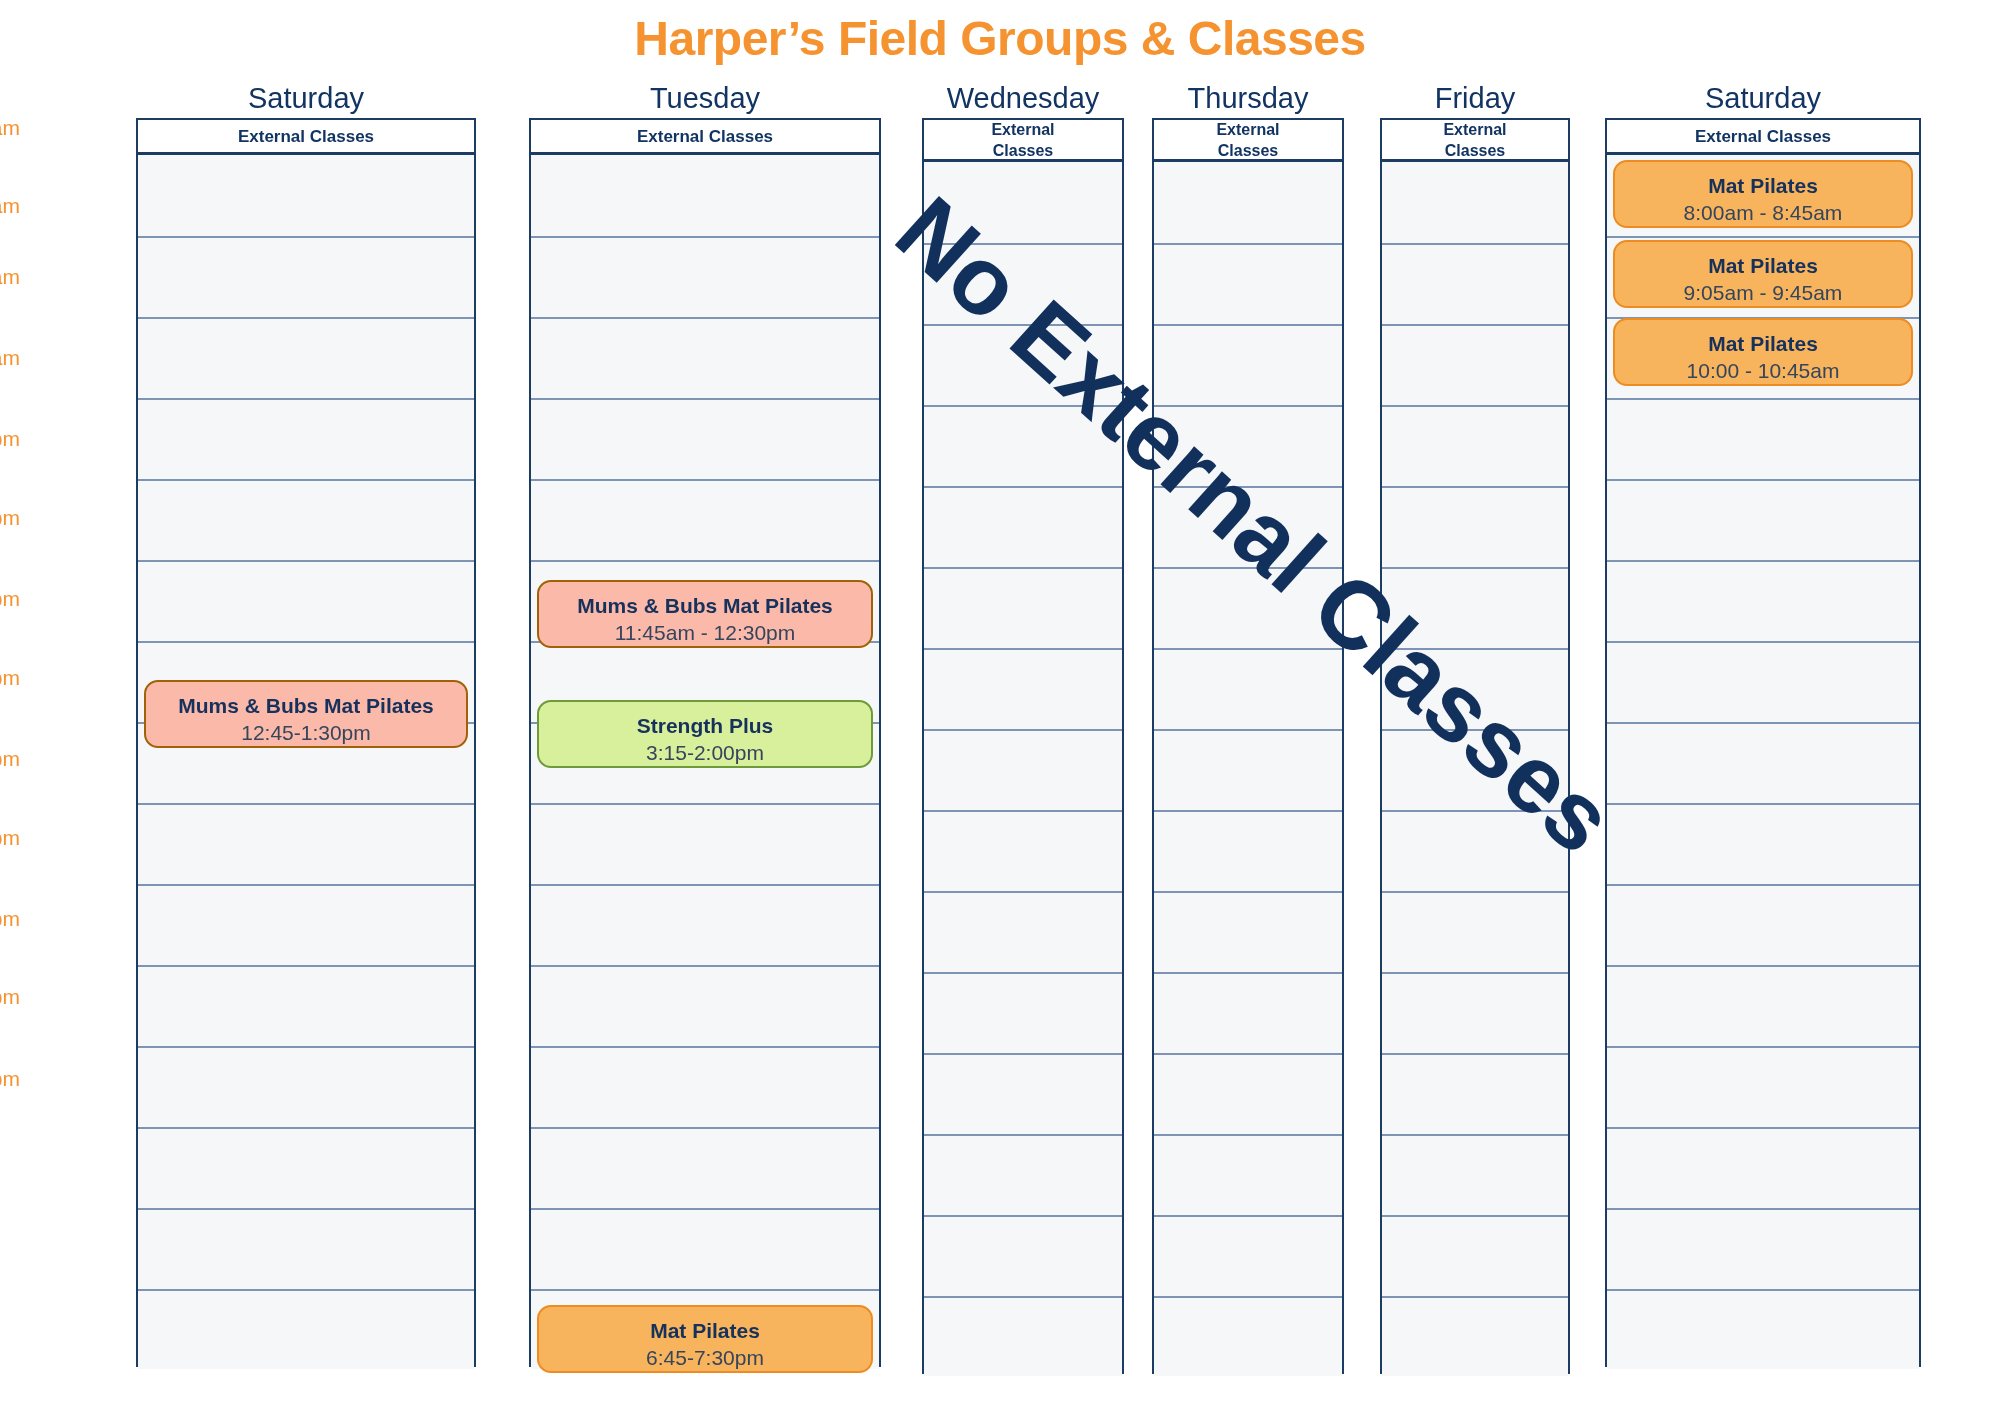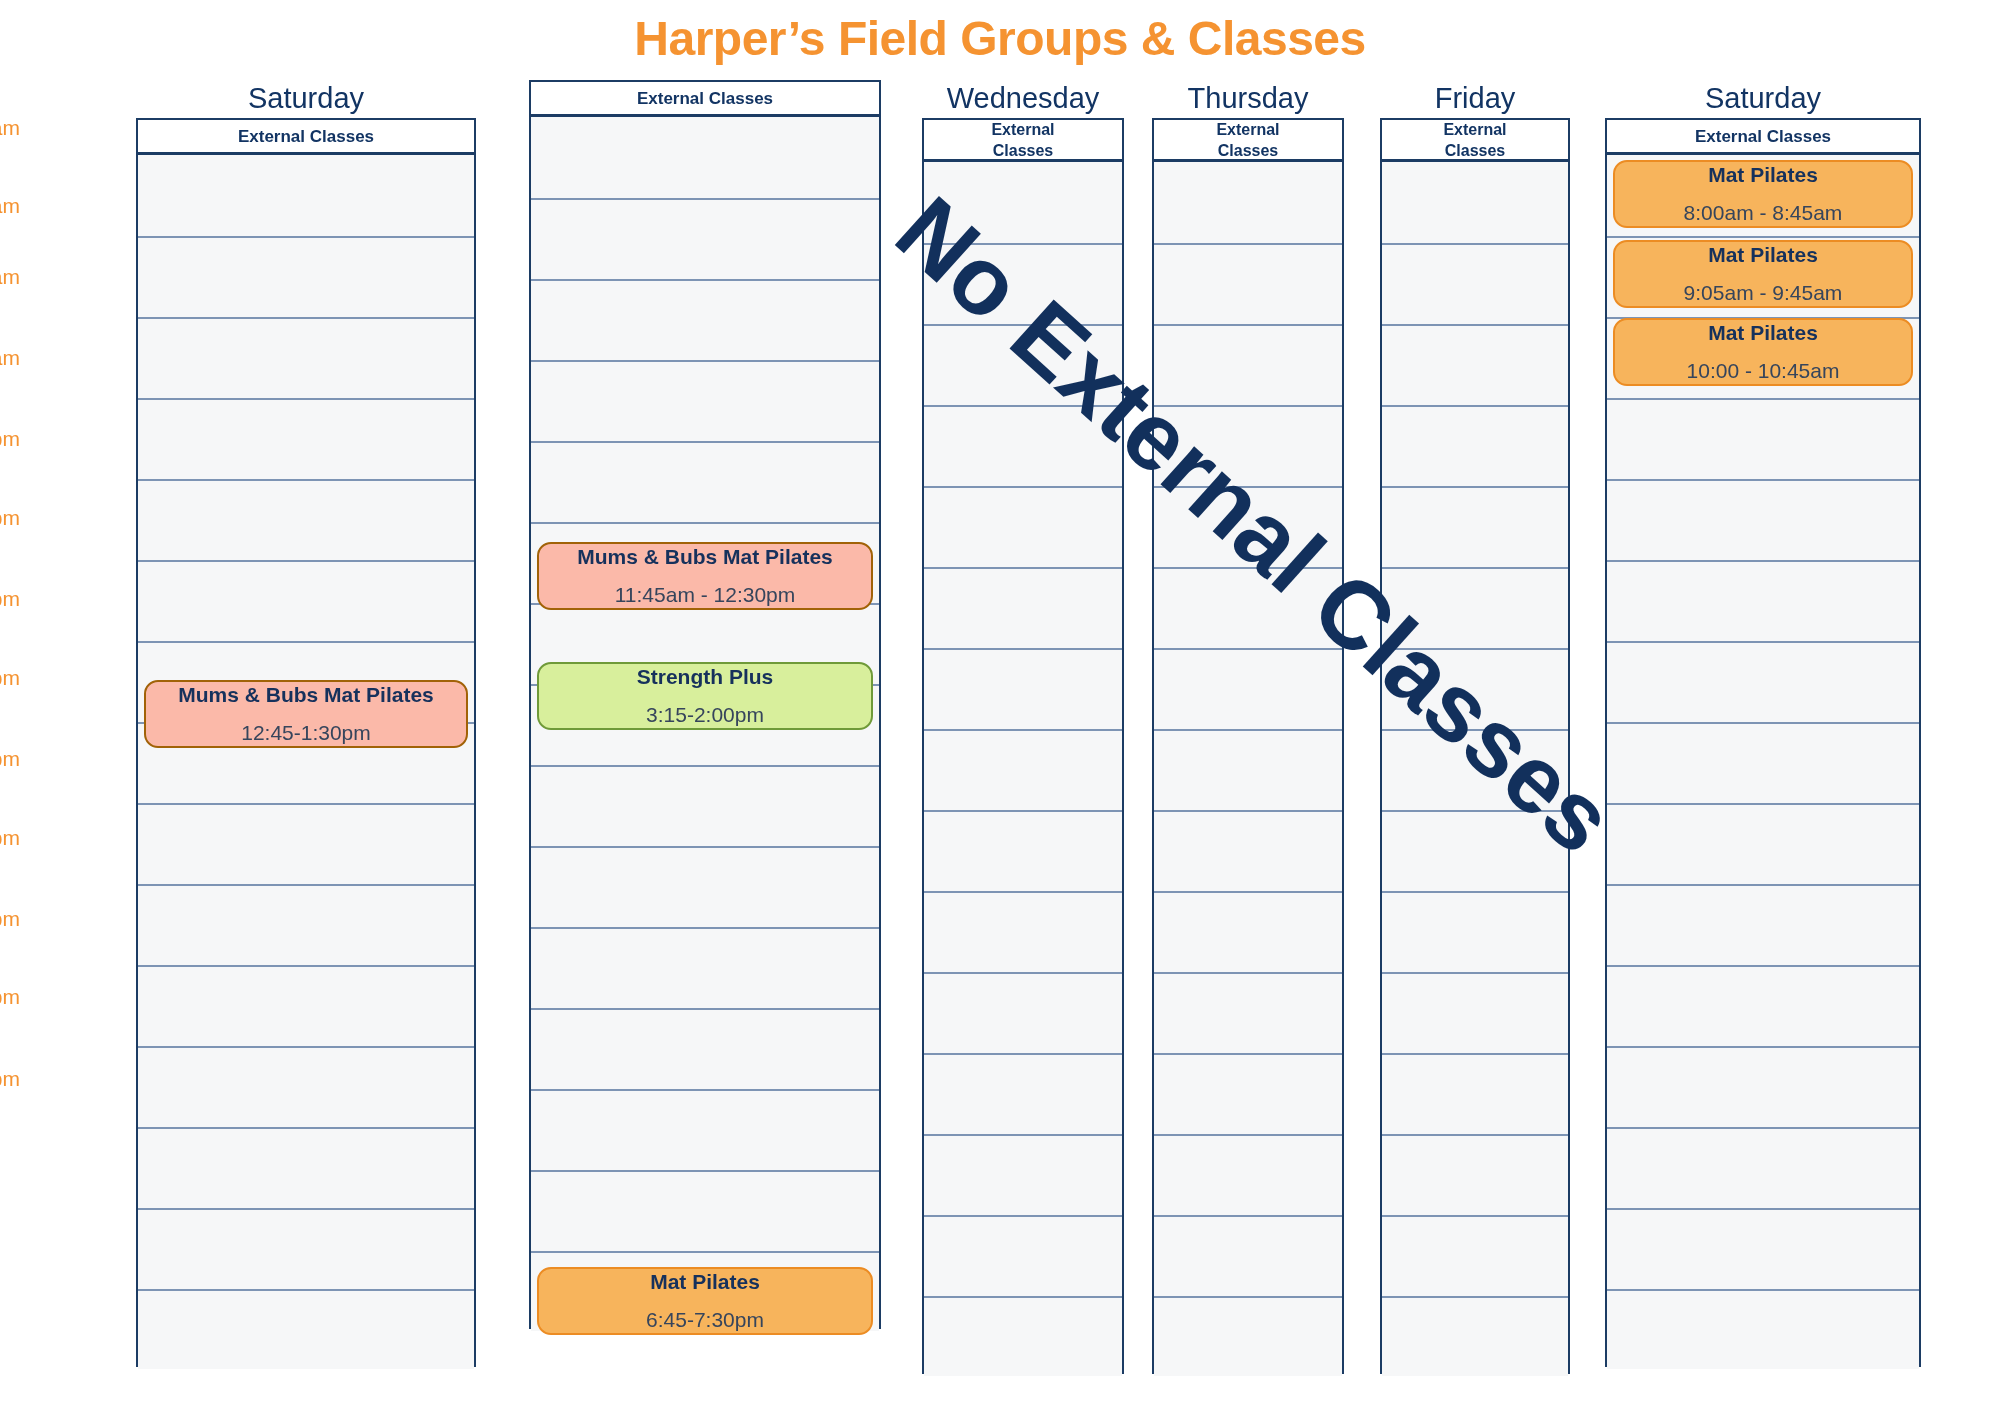--- a/index.html
+++ b/index.html
@@ -106,21 +106,21 @@
   
   .event-card {
     position: absolute;
     left: 6px;
     right: 6px;
     border-radius: 14px;
     box-sizing: border-box;
     display: flex;
     flex-direction: column;
     align-items: center;
-    justify-content: space-between;
+    justify-content: flex-end;
     overflow: hidden;
   }
   .event-title {
     color: #16315c;
     font-weight: bold;
     font-size: 21px;
     line-height: 26px;
     text-align: center;
     white-space: nowrap;
   }
@@ -204,20 +204,21 @@
           <div class="hour-line" style="top: 1053px;"></div>
           <div class="hour-line" style="top: 1134px;"></div>
           <div class="event-card pink" style="top: 525px; height: 68px;">
             <div class="event-title">Mums &amp; Bubs Mat Pilates</div>
             <div class="event-time">12:45-1:30pm</div>
           </div>
         </div>
       </div>
     </div>
     <div class="day-column" style="left: 529px; width: 352px;">
+      <div class="day-name">Tuesday</div>
       <div class="day-grid" style="height: 1249px;">
         <div class="col-header" style="height: 35px;">
           <span>External Classes</span>
         </div>
         <div class="grid-body" style="height: 1214px;">
           <div class="hour-line" style="top: 81px;"></div>
           <div class="hour-line" style="top: 162px;"></div>
           <div class="hour-line" style="top: 243px;"></div>
           <div class="hour-line" style="top: 324px;"></div>
           <div class="hour-line" style="top: 405px;"></div>

